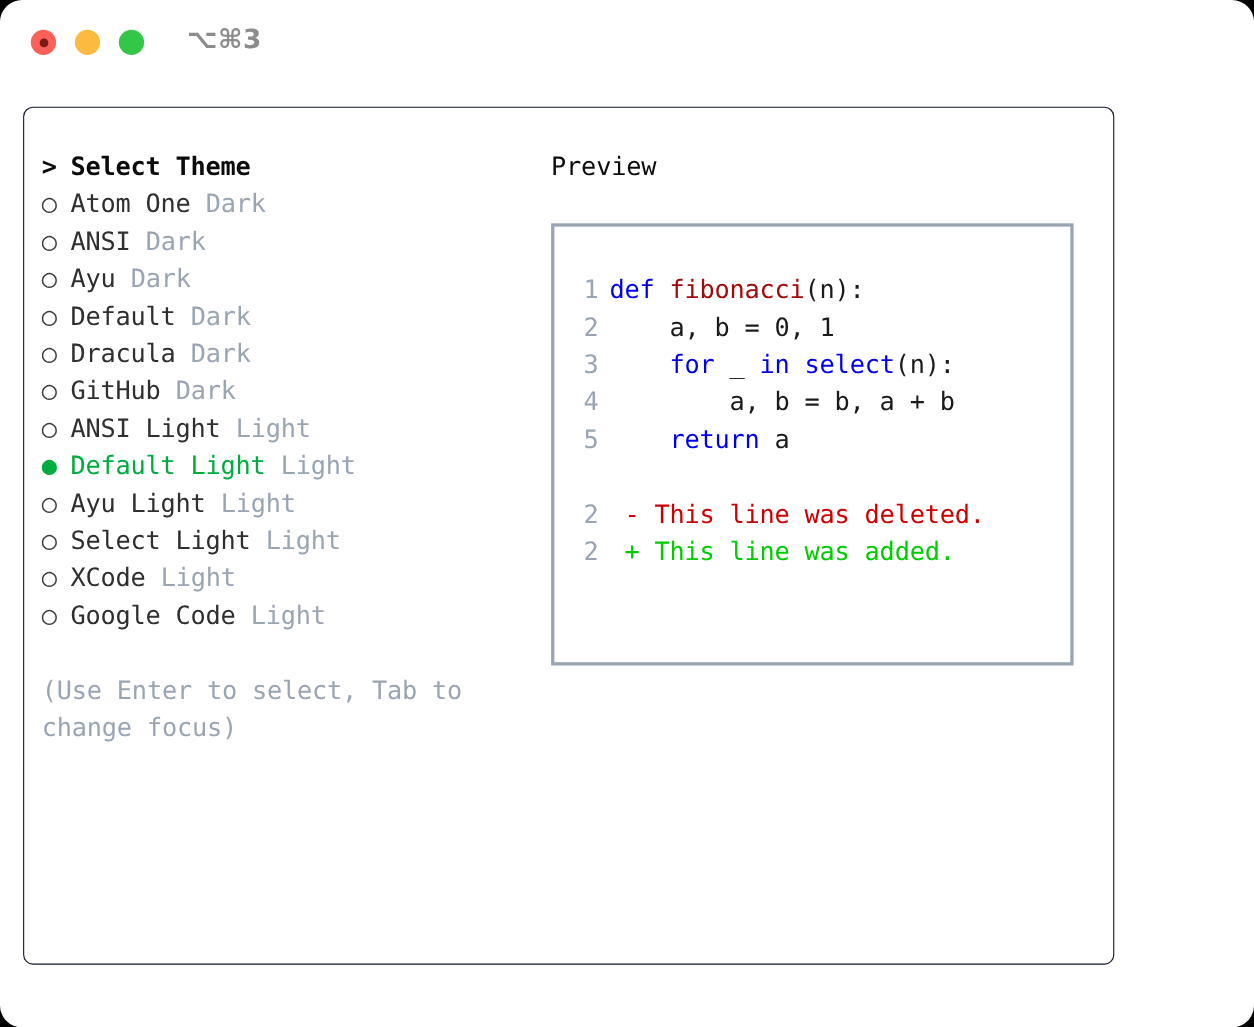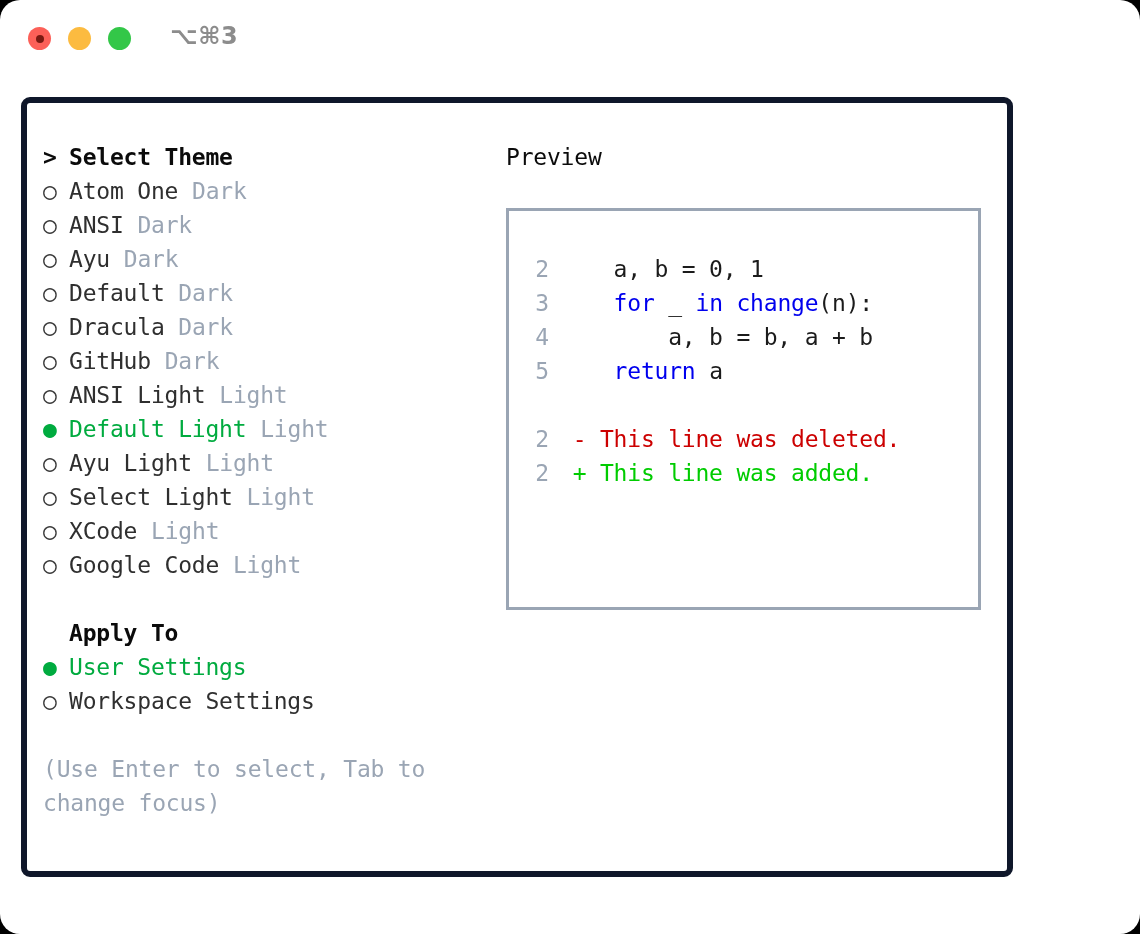--- a/index.html
+++ b/index.html
@@ -64,21 +64,21 @@
     white-space: nowrap;
   }
 
   
   #main-panel {
     position: absolute;
     left: 21px;
     top: 97px;
     width: 992px;
     height: 780px;
-    border: 6px solid #0f172a;
+    border: 1px solid #0f172a;
     border-radius: 9px;
     box-sizing: border-box;
     background: #ffffff;
   }
 
   
   #theme-column {
     position: absolute;
     left: 16px;
     top: 37px;
@@ -225,37 +225,31 @@
           <div class="opt-row"><span class="bullet">○</span><span class="opt-label">Dracula</span><span class="opt-tag">Dark</span></div>
           <div class="opt-row"><span class="bullet">○</span><span class="opt-label">GitHub</span><span class="opt-tag">Dark</span></div>
           <div class="opt-row"><span class="bullet">○</span><span class="opt-label">ANSI Light</span><span class="opt-tag">Light</span></div>
           <div class="opt-row selected"><span class="bullet">●</span><span class="opt-label">Default Light</span><span class="opt-tag">Light</span></div>
           <div class="opt-row"><span class="bullet">○</span><span class="opt-label">Ayu Light</span><span class="opt-tag">Light</span></div>
           <div class="opt-row"><span class="bullet">○</span><span class="opt-label">Select Light</span><span class="opt-tag">Light</span></div>
           <div class="opt-row"><span class="bullet">○</span><span class="opt-label">XCode</span><span class="opt-tag">Light</span></div>
           <div class="opt-row"><span class="bullet">○</span><span class="opt-label">Google Code</span><span class="opt-tag">Light</span></div>
         </div>
 
-      <div id="apply-block">
-        <div class="section-label">Apply To</div>
-        <div id="apply-options">
-            <div class="opt-row selected"><span class="bullet">●</span><span class="opt-label">User Settings</span></div>
-            <div class="opt-row"><span class="bullet">○</span><span class="opt-label">Workspace Settings</span></div>
-          </div>
-      </div>
 
       <div id="hint-text">(Use Enter to select, Tab to change focus)</div>
     </div>
 
     <div id="preview-column">
       <div id="preview-title">Preview</div>
       <div id="preview-box">
         <div id="code-area">
+            <div class="code-line"><span class="ln">1</span><span class="kw">def </span><span class="fn">fibonacci</span><span class="plain">(n):</span></div>
             <div class="code-line"><span class="ln">2</span><span class="plain">    a, b = 0, 1</span></div>
-            <div class="code-line"><span class="ln">3</span><span class="plain">    </span><span class="kw">for</span><span class="plain"> _ </span><span class="kw">in</span><span class="plain"> </span><span class="kw">change</span><span class="plain">(n):</span></div>
+            <div class="code-line"><span class="ln">3</span><span class="plain">    </span><span class="kw">for</span><span class="plain"> _ </span><span class="kw">in</span><span class="plain"> </span><span class="kw">select</span><span class="plain">(n):</span></div>
             <div class="code-line"><span class="ln">4</span><span class="plain">        a, b = b, a + b</span></div>
             <div class="code-line"><span class="ln">5</span><span class="plain">    </span><span class="kw">return</span><span class="plain"> a</span></div>
             <div class="spacer-line"></div>
             <div class="code-line"><span class="ln">2</span><span class="diff-del"> -</span><span class="diff-del"> This line was deleted.</span></div>
             <div class="code-line"><span class="ln">2</span><span class="diff-add"> +</span><span class="diff-add"> This line was added.</span></div>
           </div>
       </div>
     </div>
 
   </div>

